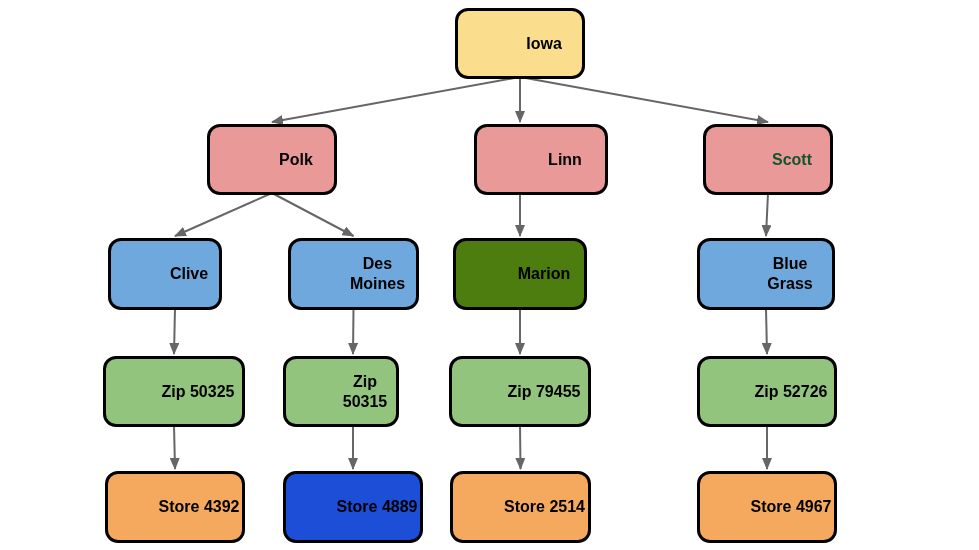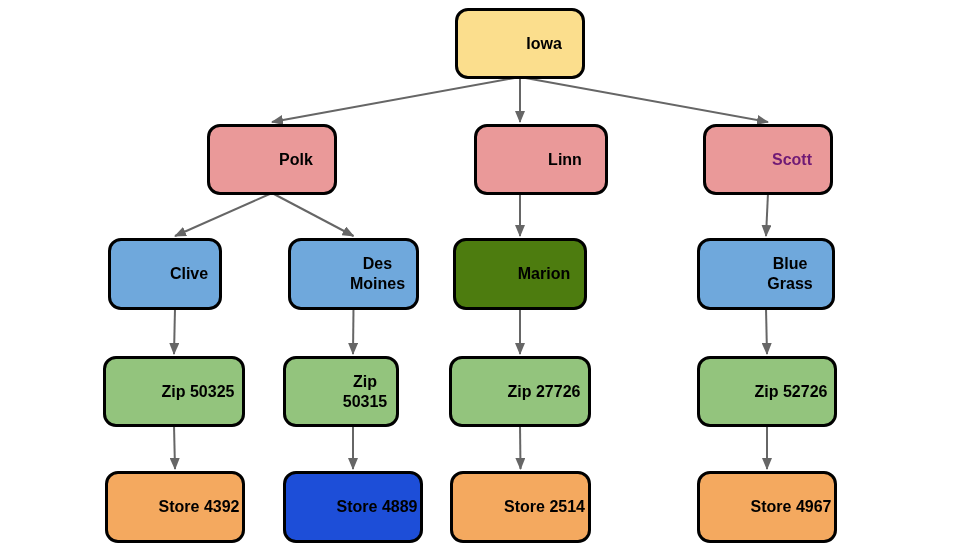--- a/index.html
+++ b/index.html
@@ -82,21 +82,21 @@
 
   <div class="node" id="n-iowa" style="background: rgb(251, 222, 141); border-color: rgb(0, 0, 0); color: rgb(0, 0, 0);">
     <span class="label">Iowa</span>
   </div>
   <div class="node" id="n-polk" style="background: rgb(234, 153, 153); border-color: rgb(0, 0, 0); color: rgb(0, 0, 0);">
     <span class="label">Polk</span>
   </div>
   <div class="node" id="n-linn" style="background: rgb(234, 153, 153); border-color: rgb(0, 0, 0); color: rgb(0, 0, 0);">
     <span class="label">Linn</span>
   </div>
-  <div class="node" id="n-scott" style="background: rgb(234, 153, 153); border-color: rgb(0, 0, 0); color: #701a75;">
+  <div class="node" id="n-scott" style="background: rgb(234, 153, 153); border-color: rgb(0, 0, 0); color: #14532d;">
     <span class="label">Scott</span>
   </div>
   <div class="node" id="n-clive" style="background: rgb(111, 168, 220); border-color: rgb(0, 0, 0); color: rgb(0, 0, 0);">
     <span class="label">Clive</span>
   </div>
   <div class="node" id="n-des-moines" style="background: rgb(111, 168, 220); border-color: rgb(0, 0, 0); color: rgb(0, 0, 0);">
     <span class="label">Des Moines</span>
   </div>
   <div class="node" id="n-marion" style="background: #4d7c0f; border-color: rgb(0, 0, 0); color: rgb(0, 0, 0); text-align: right;">
     <span class="label">Marion</span>
@@ -104,21 +104,21 @@
   <div class="node" id="n-blue-grass" style="background: rgb(111, 168, 220); border-color: rgb(0, 0, 0); color: rgb(0, 0, 0);">
     <span class="label">Blue Grass</span>
   </div>
   <div class="node" id="n-zip-50325" style="background: rgb(147, 196, 125); border-color: rgb(0, 0, 0); color: rgb(0, 0, 0);">
     <span class="label">Zip 50325</span>
   </div>
   <div class="node" id="n-zip-50315" style="background: rgb(147, 196, 125); border-color: rgb(0, 0, 0); color: rgb(0, 0, 0);">
     <span class="label">Zip 50315</span>
   </div>
   <div class="node" id="n-zip-50129" style="background: rgb(147, 196, 125); border-color: rgb(0, 0, 0); color: rgb(0, 0, 0);">
-    <span class="label">Zip 27726</span>
+    <span class="label">Zip 79455</span>
   </div>
   <div class="node" id="n-zip-52726" style="background: rgb(147, 196, 125); border-color: rgb(0, 0, 0); color: rgb(0, 0, 0);">
     <span class="label">Zip 52726</span>
   </div>
   <div class="node" id="n-store-4392" style="background: rgb(244, 169, 95); border-color: rgb(0, 0, 0); color: rgb(0, 0, 0);">
     <span class="label">Store 4392</span>
   </div>
   <div class="node" id="n-store-4889" style="background: #1d4ed8; border-color: rgb(0, 0, 0); color: rgb(0, 0, 0);">
     <span class="label">Store 4889</span>
   </div>

